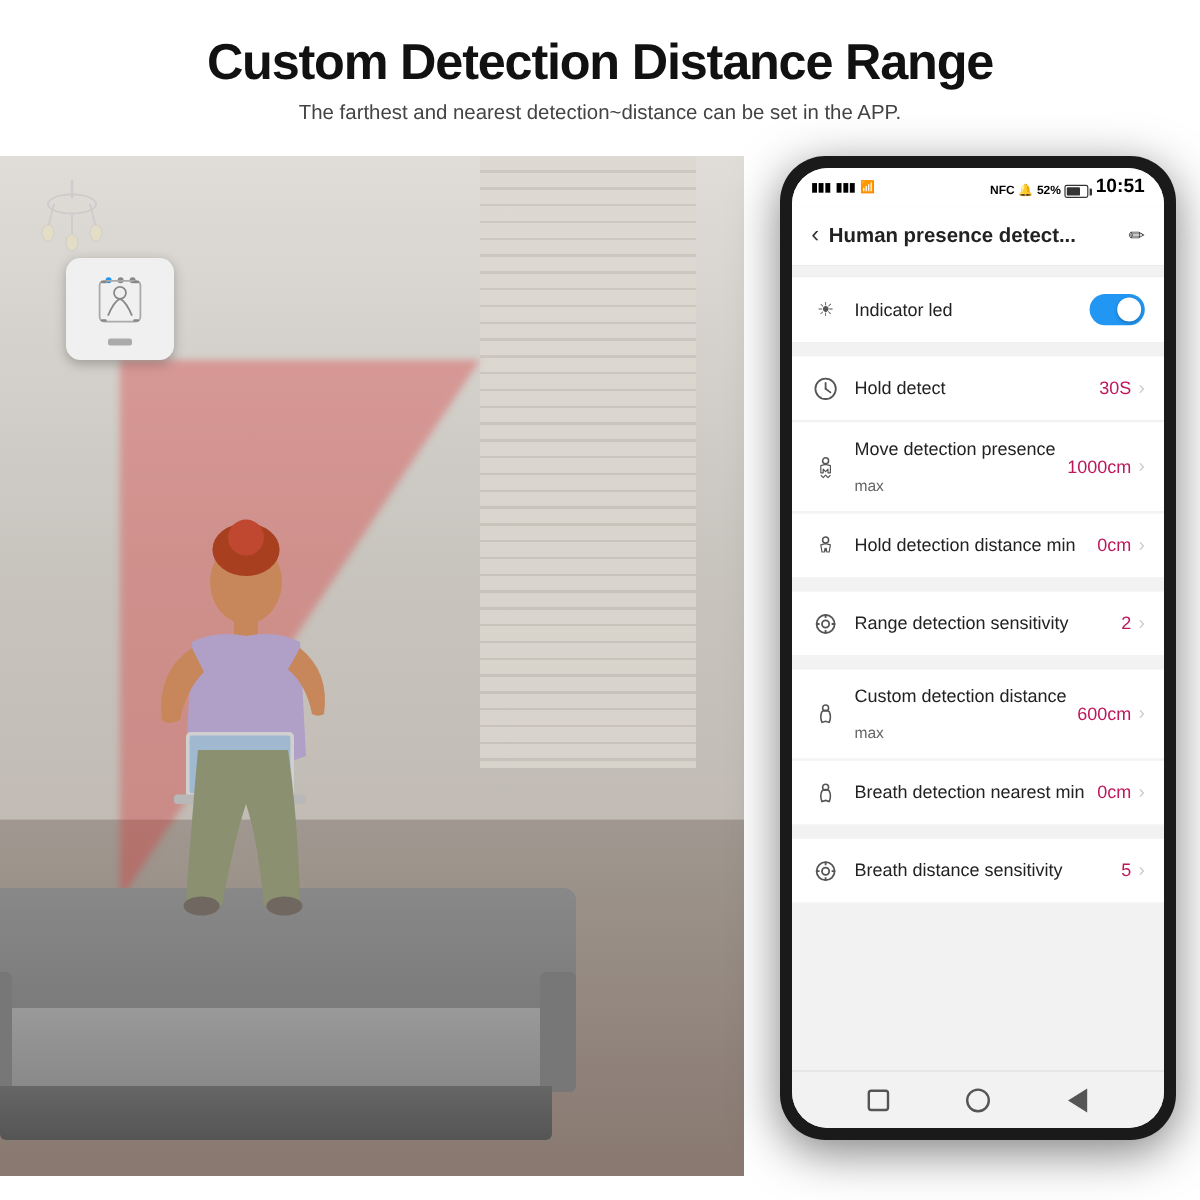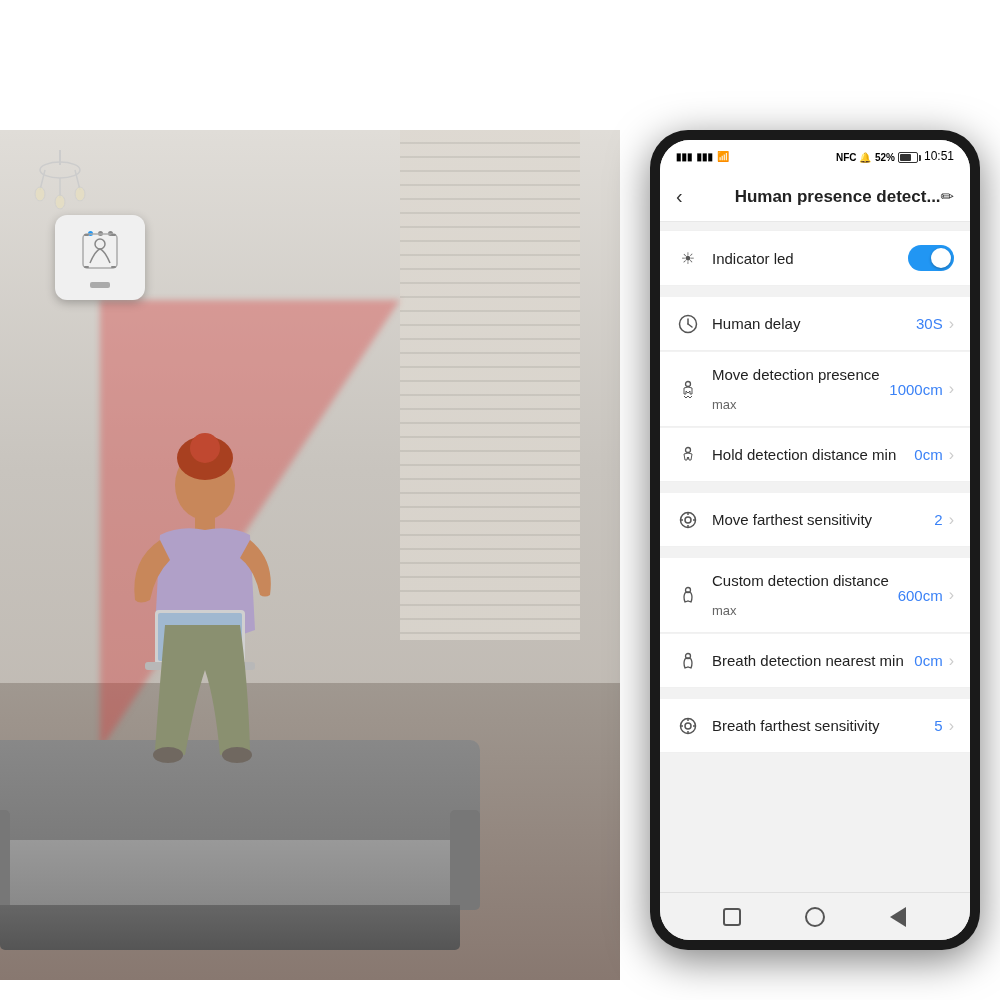--- a/index.html
+++ b/index.html
@@ -303,21 +303,21 @@
       flex-shrink: 0;
     }
     .nav-back {
       font-size: 20px;
       color: #333;
       margin-right: 8px;
       cursor: pointer;
     }
     .nav-title {
       flex: 1;
-      text-align: right;
+      text-align: left;
       font-size: 17px;
       font-weight: 600;
       color: #222;
     }
     .nav-edit {
       font-size: 16px;
       color: #333;
     }
 
     
@@ -376,21 +376,21 @@
 
     .item-right {
       display: flex;
       align-items: center;
       gap: 6px;
       flex-shrink: 0;
     }
 
     .item-value {
       font-size: 15px;
-      color: #3b82f6;
+      color: #be185d;
     }
 
     .chevron {
       color: #ccc;
       font-size: 16px;
     }
 
     
     .toggle-switch {
       width: 46px;
@@ -454,20 +454,24 @@
     .section-gap {
       height: 10px;
       background: #f2f2f2;
     }
   </style>
 </head>
 <body>
 
 <div class="page-wrapper">
 
+  <div class="header">
+    <div class="main-title">Custom Detection Distance Range</div>
+    <div class="subtitle">The farthest and nearest detection~distance can be set in the APP.</div>
+  </div>
 
   <div class="scene-area">
     <div class="room-bg"></div>
     <div class="blinds"></div>
     <div class="floor"></div>
 
     <div class="radar-beam"></div>
 
     <div class="sensor-device">
       <div class="sensor-dots">
@@ -550,21 +554,21 @@
           <div class="status-right">
             <span>NFC</span>
             <span>🔔</span>
             <span>52%</span>
             <div class="battery-icon">
               <div class="battery-body">
                 <div class="battery-fill"></div>
               </div>
               <div class="battery-tip"></div>
             </div>
-            <span style="font-size:12px;font-weight:normal;">10:51</span>
+            <span style="font-size:16px;font-weight:bold;">10:51</span>
           </div>
         </div>
 
         <div class="nav-bar">
           <span class="nav-back">‹</span>
           <span class="nav-title">Human presence detect...</span>
           <span class="nav-edit">✏</span>
         </div>
 
         <div class="settings-list">
@@ -585,21 +589,21 @@
 
           <div class="settings-item">
             <div class="item-icon">
               <svg width="20" height="20" viewBox="0 0 20 20" fill="none">
                 <circle cx="10" cy="10" r="8.5" stroke="#555" stroke-width="1.5"></circle>
                 <line x1="10" y1="5" x2="10" y2="10" stroke="#555" stroke-width="1.5" stroke-linecap="round"></line>
                 <line x1="10" y1="10" x2="14" y2="13" stroke="#555" stroke-width="1.5" stroke-linecap="round"></line>
               </svg>
             </div>
             <div class="item-content">
-              <span class="item-label">Human delay</span>
+              <span class="item-label">Hold detect</span>
             </div>
             <div class="item-right">
               <span class="item-value">30S</span>
               <span class="chevron">›</span>
             </div>
           </div>
 
           <div class="settings-item">
             <div class="item-icon">
               <svg width="20" height="20" viewBox="0 0 20 20" fill="none">
@@ -641,21 +645,21 @@
               <svg width="20" height="20" viewBox="0 0 20 20" fill="none">
                 <circle cx="10" cy="10" r="7.5" stroke="#555" stroke-width="1.5" fill="none"></circle>
                 <circle cx="10" cy="10" r="3" stroke="#555" stroke-width="1.5" fill="none"></circle>
                 <line x1="10" y1="2" x2="10" y2="5" stroke="#555" stroke-width="1.5"></line>
                 <line x1="18" y1="10" x2="15" y2="10" stroke="#555" stroke-width="1.5"></line>
                 <line x1="10" y1="18" x2="10" y2="15" stroke="#555" stroke-width="1.5"></line>
                 <line x1="2" y1="10" x2="5" y2="10" stroke="#555" stroke-width="1.5"></line>
               </svg>
             </div>
             <div class="item-content">
-              <span class="item-label">Move farthest sensitivity</span>
+              <span class="item-label">Range detection sensitivity</span>
             </div>
             <div class="item-right">
               <span class="item-value">2</span>
               <span class="chevron">›</span>
             </div>
           </div>
 
           <div class="section-gap"></div>
 
           <div class="settings-item">
@@ -698,21 +702,21 @@
               <svg width="20" height="20" viewBox="0 0 20 20" fill="none">
                 <circle cx="10" cy="10" r="7.5" stroke="#555" stroke-width="1.5" fill="none"></circle>
                 <circle cx="10" cy="10" r="3" stroke="#555" stroke-width="1.5" fill="none"></circle>
                 <line x1="10" y1="2" x2="10" y2="5" stroke="#555" stroke-width="1.5"></line>
                 <line x1="18" y1="10" x2="15" y2="10" stroke="#555" stroke-width="1.5"></line>
                 <line x1="10" y1="18" x2="10" y2="15" stroke="#555" stroke-width="1.5"></line>
                 <line x1="2" y1="10" x2="5" y2="10" stroke="#555" stroke-width="1.5"></line>
               </svg>
             </div>
             <div class="item-content">
-              <span class="item-label">Breath farthest sensitivity</span>
+              <span class="item-label">Breath distance sensitivity</span>
             </div>
             <div class="item-right">
               <span class="item-value">5</span>
               <span class="chevron">›</span>
             </div>
           </div>
 
         </div>
 
         <div class="phone-bottom-nav">

